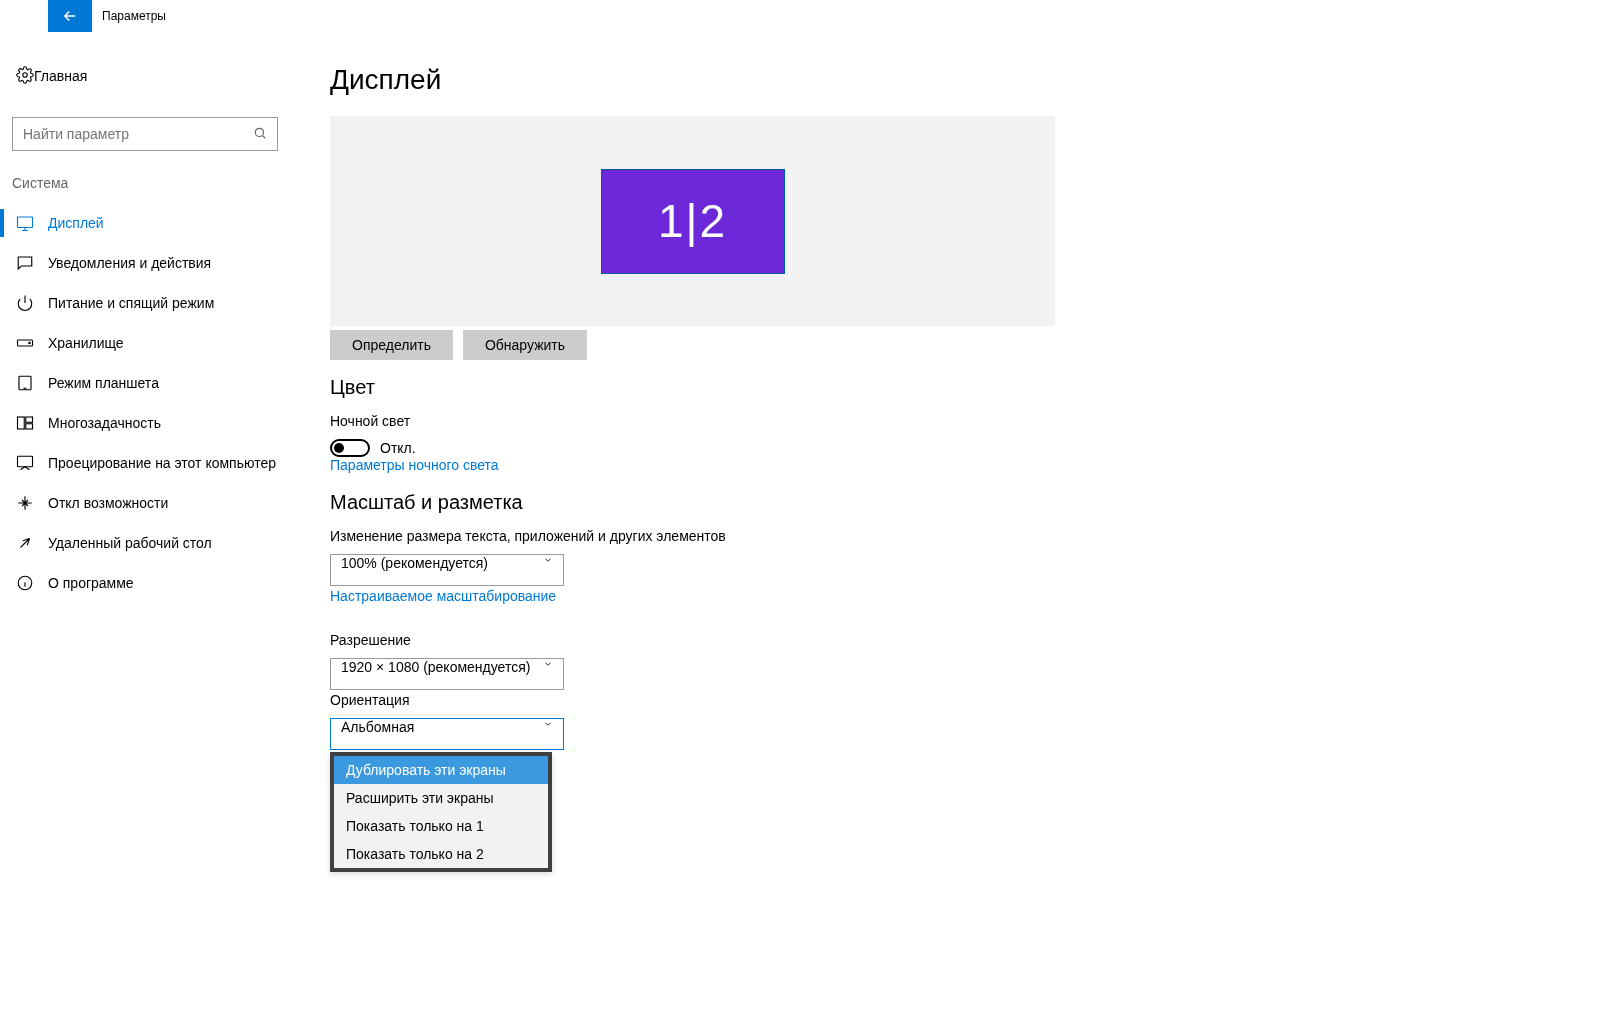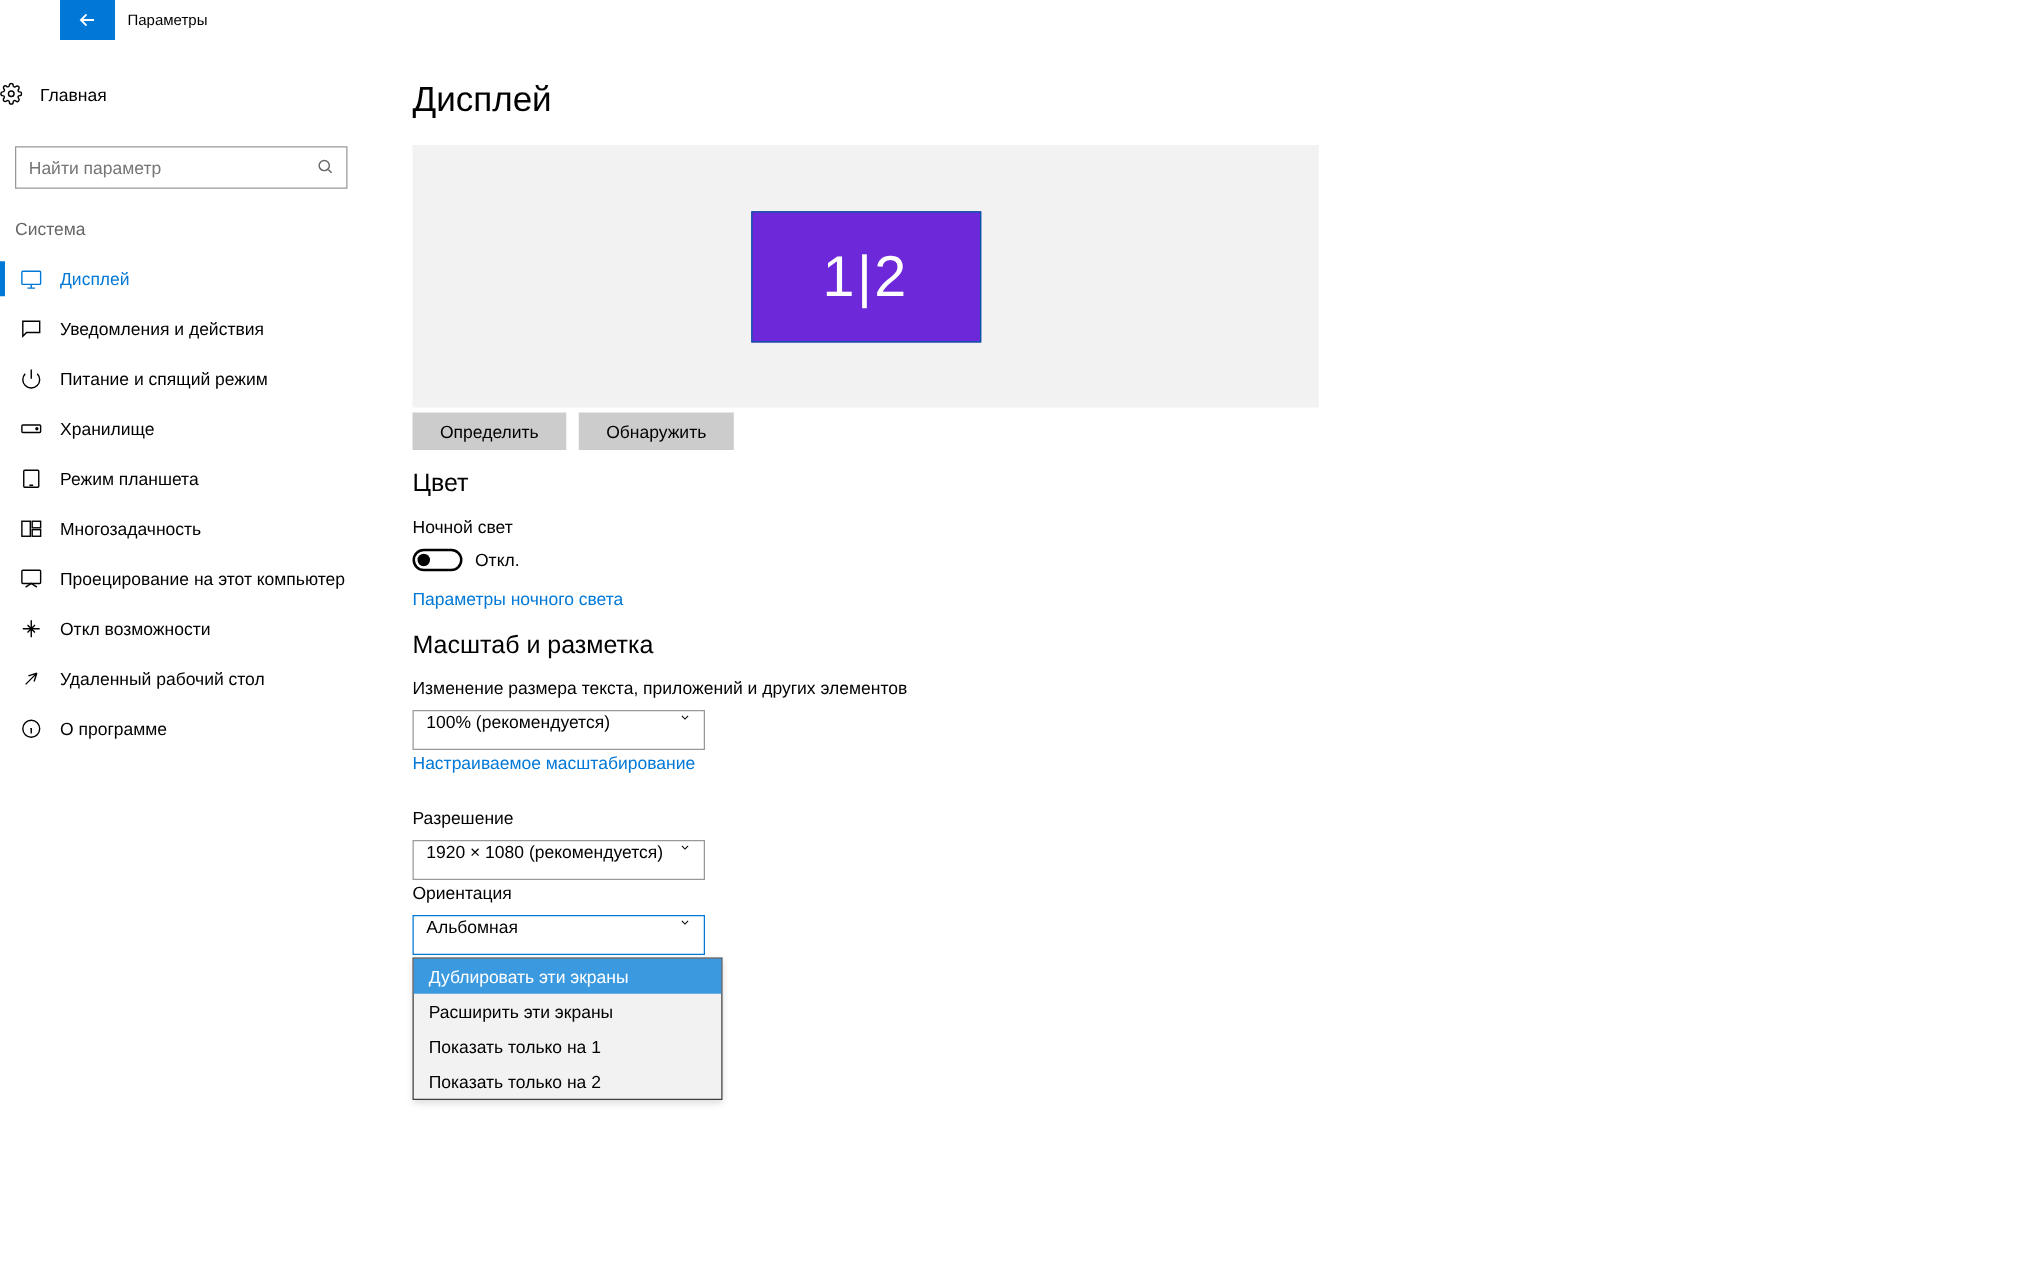--- a/index.html
+++ b/index.html
@@ -6,21 +6,21 @@
   body { background: #ffffff; color: #000; font-size: 14px; width: 1620px; height: 1028px; overflow: hidden; }
 
   .titlebar { display: flex; align-items: center; height: 32px; background: #fff; margin-left: 48px; }
   .back-btn { width: 44px; height: 32px; background: #0078d7; display: flex; align-items: center; justify-content: center; cursor: pointer; }
   .back-btn svg { stroke: #fff; }
   .titlebar-title { padding-left: 10px; font-size: 12px; color: #000; }
 
   .container { display: flex; height: calc(100% - 32px); }
 
   .sidebar { width: 290px; padding: 12px 0 0 0; }
-  .home-row { display: flex; align-items: center; height: 40px; cursor: pointer; gap: 14px; margin-bottom: 10px; margin-top: 12px; text-align: center; }
+  .home-row { display: flex; align-items: center; height: 40px; padding-left: 16px; cursor: pointer; margin-bottom: 10px; margin-top: 12px; text-align: center; }
   .search-wrap { padding: 0 12px; margin-bottom: 24px; margin-top: 21px; }
   .search-box { display: flex; align-items: center; border: 1px solid #999; height: 34px; padding: 0 10px; background: #fff; }
   .search-box input { border: none; outline: none; flex: 1; font-size: 14px; color: #666; background: transparent; }
   .search-box .srch-icon { color: #666; }
 
   .cat-title { padding-left: 12px; color: #666; font-size: 14px; margin-bottom: 12px; }
 
   .nav-item { display: flex; align-items: center; height: 40px; padding-left: 16px; gap: 14px; cursor: pointer; font-size: 14px; color: #000; }
   .nav-item.active { color: #0078d7; position: relative; }
   .nav-item.active::before { content: ""; position: absolute; left: 0; top: 6px; bottom: 6px; width: 4px; background: #0078d7; }
@@ -30,31 +30,31 @@
   .page-title { font-size: 28px; font-weight: 400; margin-bottom: 20px; }
 
   .monitor-panel { width: 725px; height: 210px; background: #f2f2f2; display: flex; align-items: center; justify-content: center; margin-bottom: 4px; position: relative; }
   .monitor-tile { width: 184px; height: 105px; background: #6d28d9; border: 1px solid #005a9e; color: #fff; display: flex; align-items: center; justify-content: center; font-size: 46px; font-weight: 200; letter-spacing: 2px; cursor: pointer; }
   .monitor-btns { width: 725px; display: flex; justify-content: flex-start; gap: 10px; margin-bottom: 16px; }
   .gray-btn { background: #ccc; border: none; height: 30px; padding: 0 22px; font-size: 14px; cursor: pointer; }
 
   h2.section { font-size: 20px; font-weight: 400; margin-bottom: 14px; margin-top: 8px; }
   .field-label { font-size: 14px; margin-bottom: 10px; display: block; }
 
-  .toggle-row { display: flex; align-items: center; gap: 10px; margin-bottom: 14px; }
+  .toggle-row { display: flex; align-items: center; gap: 10px; }
   .toggle { width: 40px; height: 18px; border: 2px solid #000; border-radius: 10px; position: relative; cursor: pointer; background: #fff; }
   .toggle .knob { position: absolute; left: 2px; top: 2px; width: 10px; height: 10px; background: #000; border-radius: 50%; }
 
   .link { color: #0078d7; font-size: 14px; cursor: pointer; display: inline-block; margin-bottom: 10px; }
 
   .dropdown { width: 234px; height: 32px; border: 1px solid #999; background: #fff; display: flex; align-items: flex-start; justify-content: space-between; padding: 0 10px; font-size: 14px; cursor: pointer; margin-bottom: 2px; }
   .dropdown.open { border-color: #0078d7; }
   .chev { width: 10px; height: 10px; }
 
-  .dropdown-list { width: 248px; border: 1px solid #404040; background: #f2f2f2; box-shadow: 0 2px 6px rgba(0,0,0,0.15); }
+  .dropdown-list { width: 222px; border: 4px solid #404040; background: #f2f2f2; box-shadow: 0 2px 6px rgba(0,0,0,0.15); }
   .dropdown-opt { height: 28px; display: flex; align-items: center; padding-left: 12px; font-size: 14px; cursor: pointer; }
   .dropdown-opt.hl { background: #3b99e0; color: #fff; }
 
   .spaced { margin-top: 18px; }
 </style>
 </head>
 <body>
 
 <div class="titlebar">
   <div class="back-btn">

